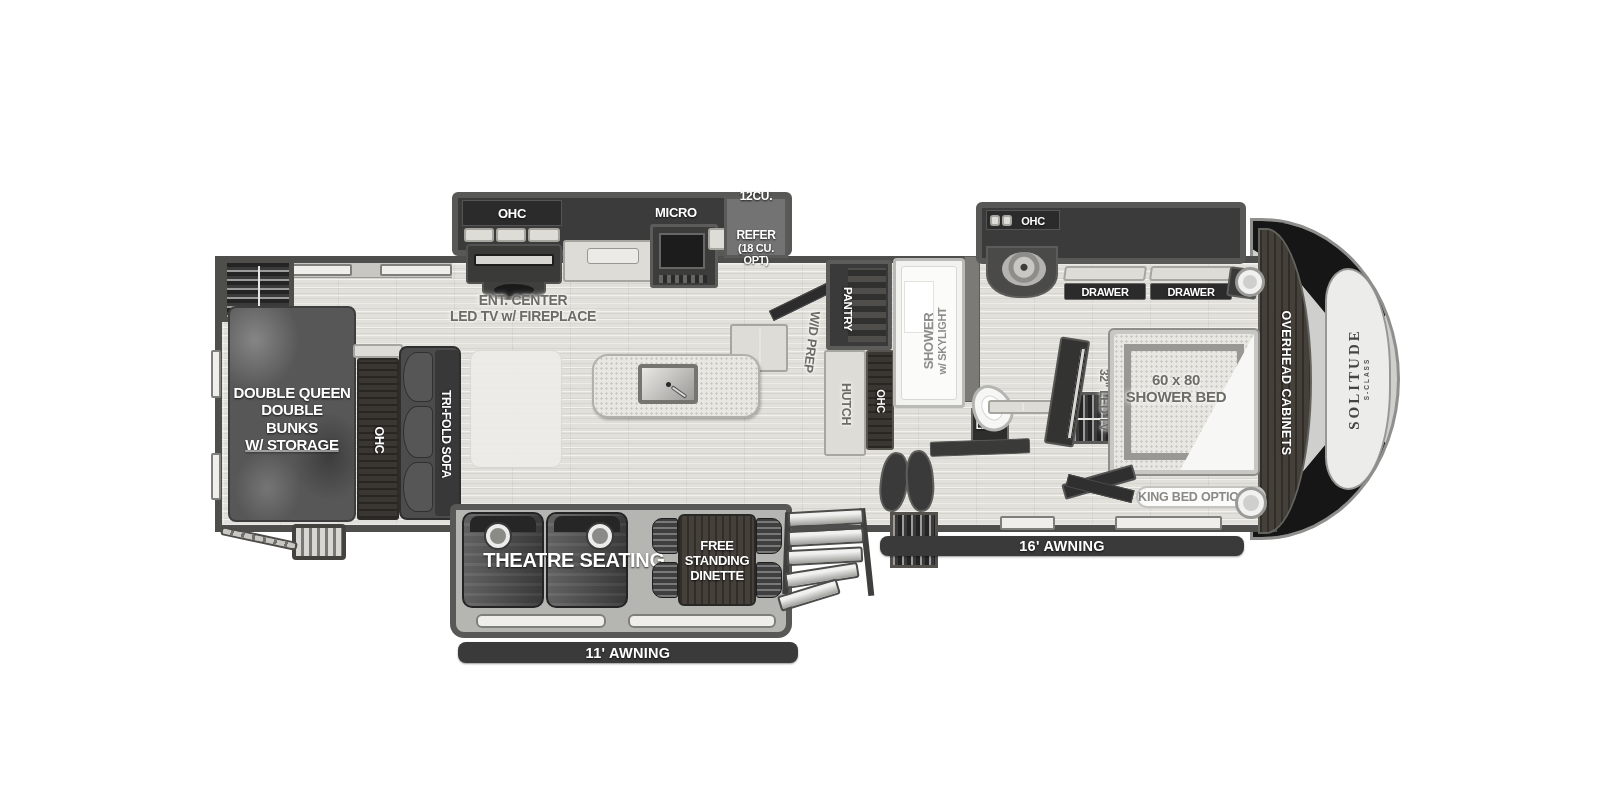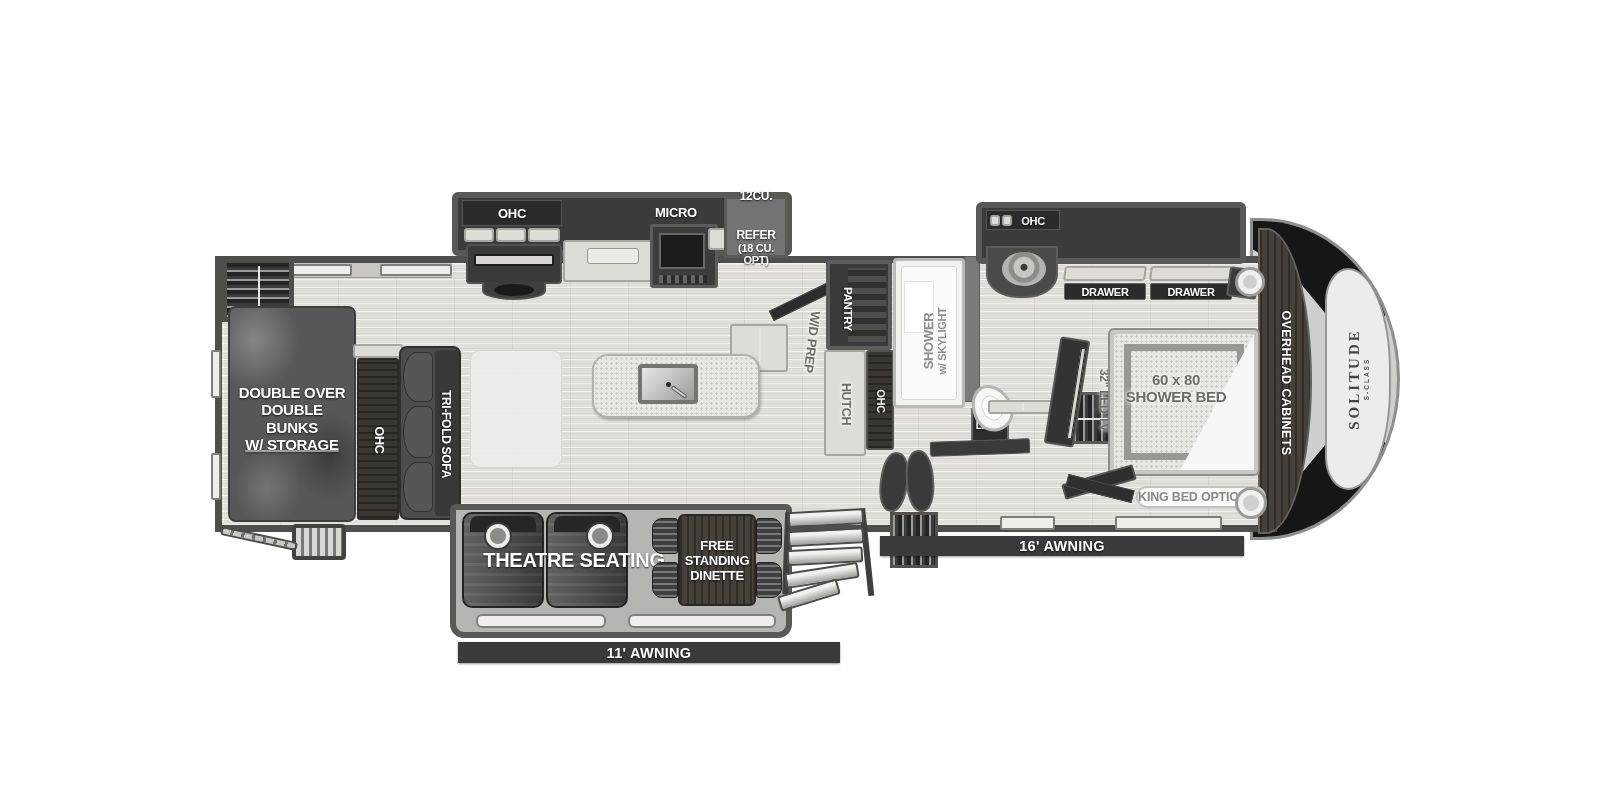--- a/index.html
+++ b/index.html
@@ -21,21 +21,21 @@
   .wood{background:#46403b;background-image:repeating-linear-gradient(90deg,rgba(0,0,0,.3) 0 2px,rgba(0,0,0,0) 2px 7px);}
   .woodv{background:#3a3631;background-image:repeating-linear-gradient(0deg,rgba(0,0,0,.3) 0 2px,rgba(0,0,0,0) 2px 7px);}
   .speck{background-color:#e9e7e2;background-image:radial-gradient(rgba(0,0,0,.12) 1px,rgba(0,0,0,0) 1.2px);background-size:5px 5px;}
   .clothes{background-color:#242424;background-image:repeating-linear-gradient(90deg,rgba(255,255,255,.55) 0 2px,rgba(150,150,150,.2) 2px 5px,rgba(0,0,0,0) 5px 9px);}
   .clothesh{background-color:#242424;background-image:repeating-linear-gradient(0deg,rgba(255,255,255,.55) 0 2px,rgba(150,150,150,.2) 2px 5px,rgba(0,0,0,0) 5px 9px);}
   .rodh{position:relative;}
   .rodh:after{content:"";position:absolute;left:6%;right:6%;top:50%;height:2px;background:#e6e6e2;}
   .rodv{position:relative;}
   .rodv:after{content:"";position:absolute;top:6%;bottom:6%;left:50%;width:2px;background:#e6e6e2;}
   .window{background:#efeeea;border:2px solid #7e7e7a;border-radius:2px;}
-  .awning{background:#3a3a3a;border-radius:0;box-shadow:0 1px 2px rgba(0,0,0,.4);}
+  .awning{background:#3a3a3a;border-radius:8px;box-shadow:0 1px 2px rgba(0,0,0,.4);}
   .pill{background:#fbfbf9;border:2px solid #c4c4c0;border-radius:12px;color:#8b8984;font-weight:700;
         text-align:center;letter-spacing:-.2px;}
   .ring{border-radius:50%;background:#cfcfcb;border:5px solid #f1f1ef;box-shadow:0 0 0 3px #9a9a96;}
   .seat{background:#474747;background-image:linear-gradient(90deg,rgba(255,255,255,.14),rgba(0,0,0,.2)),
         repeating-linear-gradient(0deg,rgba(255,255,255,.08) 0 3px,rgba(0,0,0,0) 3px 10px);
         border:2px solid #242424;border-radius:10px;}
   .chair{background:#3f3f3f;background-image:repeating-linear-gradient(0deg,rgba(255,255,255,.3) 0 2px,rgba(0,0,0,0) 2px 6px);
         border:1px solid #1e1e1e;}
   .estep{background:linear-gradient(180deg,#f1f1ef 25%,#9e9e9a);border:2px solid #4c4c4a;border-radius:3px;}
   .istep{background:#3a3a3a;border:2px solid #5e5e5c;border-radius:45%;}
@@ -75,21 +75,21 @@
   <div class="a wood" style="left:1258px;top:228px;width:54px;height:306px;border:2px solid #63635f;border-radius:0 85% 85% 0/0 50% 50% 0;">
     <span class="crot wlab" style="left:26px;top:153px;font-size:12.5px;letter-spacing:.4px;">OVERHEAD CABINETS</span>
   </div>
 
   <div class="a clothesh rodv" style="left:222px;top:258px;width:72px;height:64px;border:5px solid #504e4a;"></div>
   <div class="a" style="left:228px;top:306px;width:128px;height:216px;border-radius:8px;border:2px solid #3e3e3e;background-color:#575757;
        background-image:radial-gradient(ellipse 60% 40% at 20% 15%,rgba(255,255,255,.28),rgba(0,0,0,0) 60%),
                         radial-gradient(ellipse 50% 35% at 80% 70%,rgba(0,0,0,.3),rgba(0,0,0,0) 60%),
                         radial-gradient(ellipse 45% 30% at 30% 85%,rgba(255,255,255,.18),rgba(0,0,0,0) 60%);"></div>
   <div class="a cc wlab" style="left:292px;top:418px;font-size:15px;line-height:1.15;width:130px;">
-    <span style="display:block;">DOUBLE OVER</span>
+    <span style="display:block;">DOUBLE QUEEN</span>
     <span style="display:block;">DOUBLE</span>
     <span style="display:block;">BUNKS</span>
     <span style="display:block;text-decoration:underline;">W/ STORAGE</span>
   </div>
   <div class="a lt" style="left:353px;top:344px;width:50px;height:14px;"></div>
   <div class="a woodv" style="left:357px;top:358px;width:42px;height:162px;border:2px solid #2c2a26;border-radius:3px;">
     <span class="crot wlab" style="left:20px;top:80px;font-size:12.5px;">OHC</span>
   </div>
 
   <div class="a" style="left:399px;top:346px;width:62px;height:174px;background:#4c4c4c;border:2px solid #2e2e2e;border-radius:8px;">
@@ -107,20 +107,24 @@
     <span class="cc wlab a" style="left:50%;top:50%;font-size:13px;">OHC</span>
   </div>
   <div class="a lt" style="left:464px;top:228px;width:30px;height:14px;"></div>
   <div class="a lt" style="left:496px;top:228px;width:30px;height:14px;"></div>
   <div class="a lt" style="left:528px;top:228px;width:32px;height:14px;"></div>
 
   <div class="a" style="left:466px;top:244px;width:96px;height:40px;background:#3a3a38;border:2px solid #525250;border-radius:4px;"></div>
   <div class="a" style="left:474px;top:254px;width:80px;height:12px;background:#d8d6d2;border:2px solid #1e1e1e;border-radius:2px;"></div>
   <div class="a" style="left:482px;top:282px;width:64px;height:18px;background:#3f3f3d;border:2px solid #525250;border-top:none;border-radius:0 0 50% 50%;"></div>
   <div class="a" style="left:494px;top:284px;width:40px;height:12px;background:#1a1a1a;border-radius:50%;"></div>
+  <div class="a cc glab" style="left:523px;top:308px;font-size:14px;line-height:1.15;width:170px;">
+    <span style="display:block;">ENT. CENTER</span>
+    <span style="display:block;">LED TV w/ FIREPLACE</span>
+  </div>
 
   <div class="a lt" style="left:563px;top:240px;width:94px;height:42px;">
     <div class="a" style="left:22px;top:6px;width:52px;height:16px;border:1px solid #999792;border-radius:3px;background:#eceae6;"></div>
   </div>
   <span class="cc wlab a" style="left:676px;top:212px;font-size:13px;">MICRO</span>
   <div class="a" style="left:650px;top:224px;width:68px;height:64px;background:#3c3c3a;border:3px solid #5c5c5a;border-radius:3px;">
     <div class="a" style="left:6px;top:6px;width:46px;height:36px;background:#1c1c1c;border:2px solid #666;"></div>
     <div class="a" style="left:6px;top:48px;width:48px;height:8px;background:repeating-linear-gradient(90deg,#666 0 4px,#2a2a2a 4px 8px);"></div>
   </div>
   <div class="a lt" style="left:708px;top:228px;width:20px;height:22px;"></div>
@@ -235,21 +239,21 @@
   <div class="a chair" style="left:756px;top:518px;width:26px;height:36px;border-radius:3px 10px 10px 3px;"></div>
   <div class="a chair" style="left:756px;top:562px;width:26px;height:36px;border-radius:3px 10px 10px 3px;"></div>
   <div class="a wood" style="left:678px;top:514px;width:78px;height:92px;border:2px solid #2a2826;border-radius:6px;">
     <div class="cc a" style="left:50%;top:50%;width:76px;">
       <span class="wlab" style="display:block;font-size:13px;">FREE</span>
       <span class="wlab" style="display:block;font-size:13px;text-align:center;">STANDING</span>
       <span class="wlab" style="display:block;font-size:13px;">DINETTE</span>
     </div>
   </div>
 
-  <div class="a awning flex" style="left:458px;top:642px;width:382px;height:21px;">
+  <div class="a awning flex" style="left:458px;top:642px;width:340px;height:21px;">
     <span class="wlab" style="font-size:14.5px;letter-spacing:.3px;">11' AWNING</span>
   </div>
   <div class="a awning flex" style="left:880px;top:536px;width:364px;height:20px;">
     <span class="wlab" style="font-size:14.5px;letter-spacing:.3px;">16' AWNING</span>
   </div>
 
   <div class="a" style="left:786px;top:510px;width:86px;height:96px;transform:rotate(-3deg);">
     <div class="a" style="left:-2px;top:0;width:6px;height:82px;background:#3f3f3d;transform:rotate(5deg);"></div>
     <div class="a" style="left:78px;top:0;width:6px;height:88px;background:#3f3f3d;transform:rotate(-3deg);"></div>
     <div class="a estep" style="left:4px;top:0;width:76px;height:16px;"></div>

